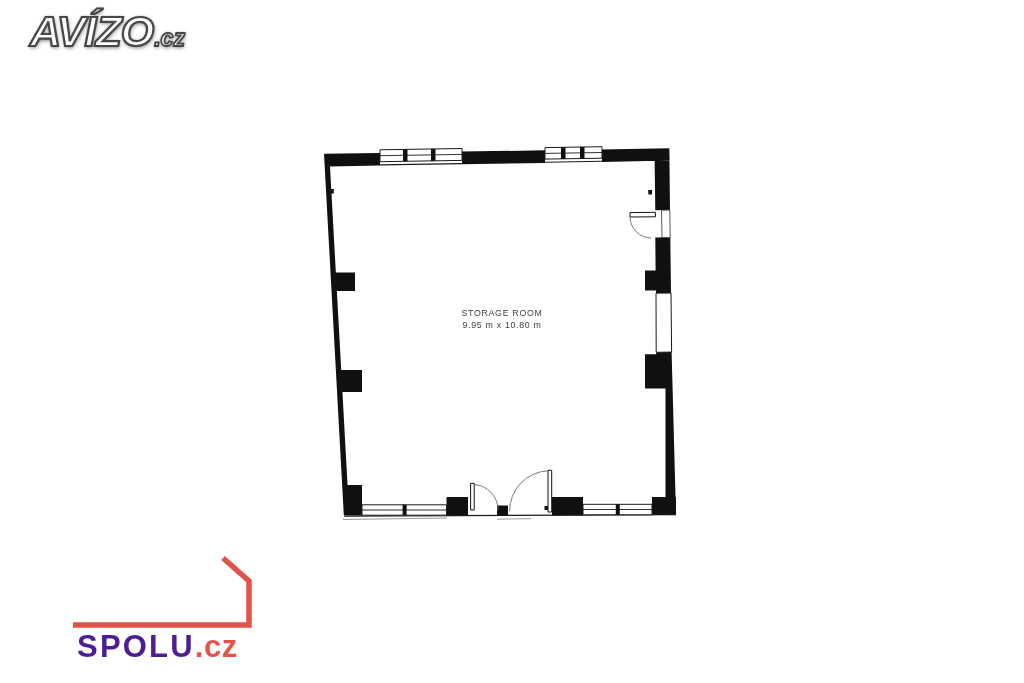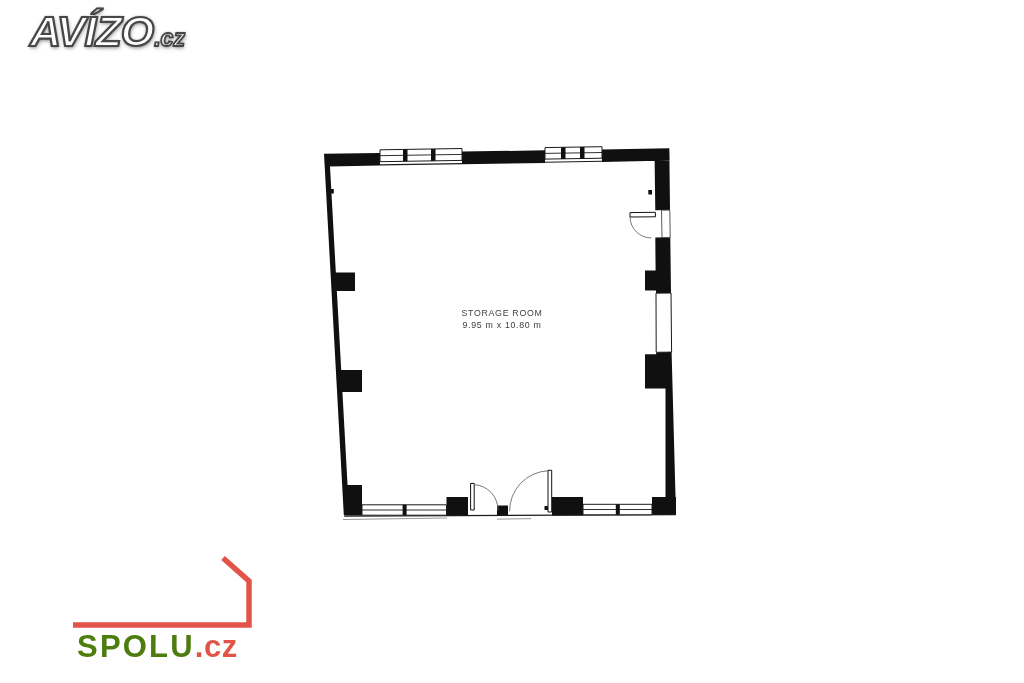--- a/index.html
+++ b/index.html
@@ -21,21 +21,21 @@
   .avizo .main{font-size:43px;letter-spacing:-1px;}
   .avizo .suffix{font-size:23px;margin-left:1px;-webkit-text-stroke:1.8px #474747;}
   
   .rs-logo{position:absolute;left:73px;top:555px;width:190px;height:120px;}
   .rs-roof{position:absolute;left:0;top:0;overflow:visible;}
   .rs-line1{
     position:absolute;left:4px;top:29px;
     font-size:31px;font-weight:bold;letter-spacing:2.8px;color:#55565a;line-height:1;
   }
   .rs-row{position:absolute;left:4px;top:76px;display:flex;align-items:baseline;line-height:1;}
-  .rs-line2{font-size:31px;font-weight:bold;letter-spacing:2.2px;color:#4d7c0f;}
+  .rs-line2{font-size:31px;font-weight:bold;letter-spacing:2.2px;color:#4c1d95;}
   .rs-suffix{font-size:31px;font-weight:bold;color:#e2544a;letter-spacing:0.5px;}
   
   .plan-svg{position:absolute;left:0;top:0;}
   .plan-label{font-family:"Liberation Sans",sans-serif;}
 </style>
 </head>
 <body>
 
 <div class="avizo">
   <span class="main">AVÍZO</span>

